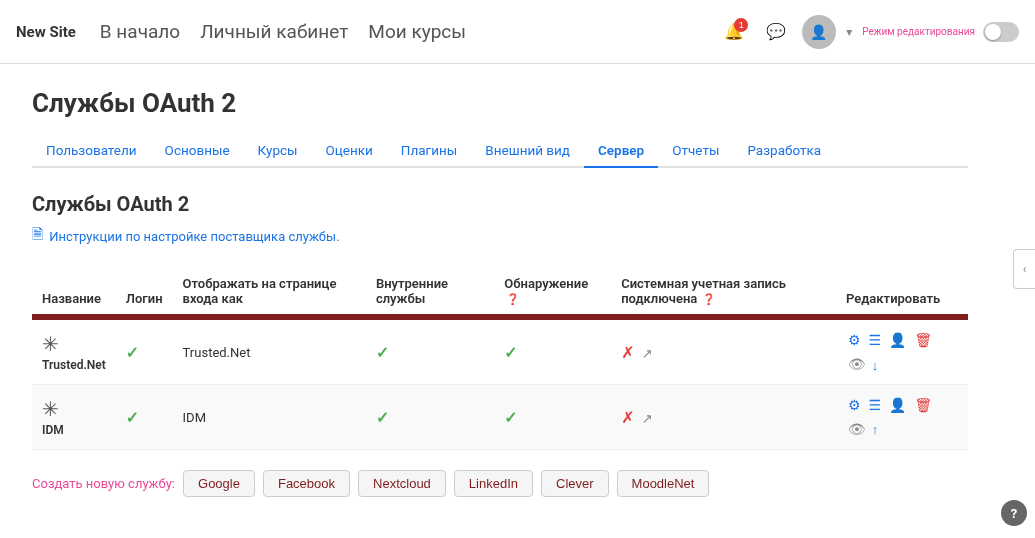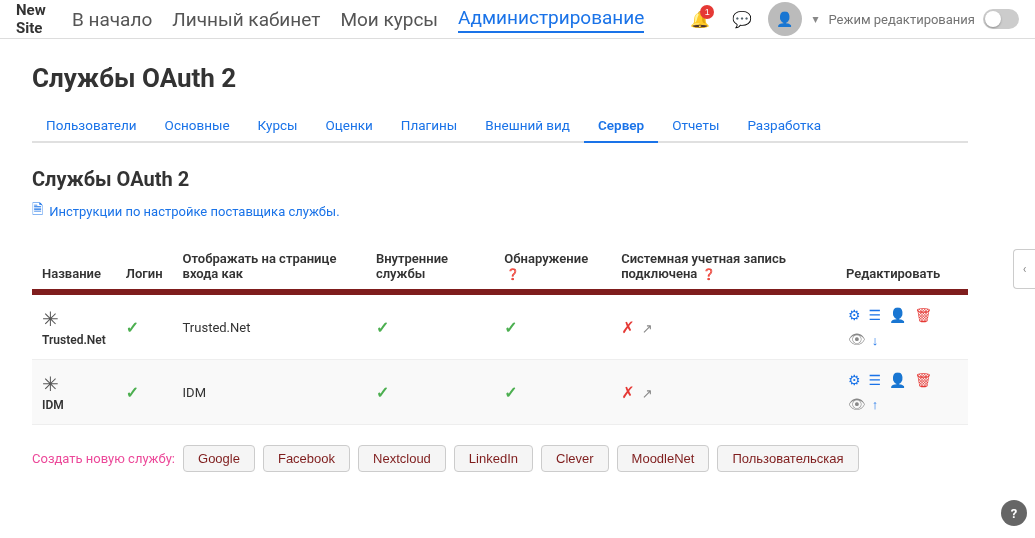--- a/index.html
+++ b/index.html
@@ -1,40 +1,40 @@
 <!DOCTYPE html>
 <html><head>
   <meta charset="utf-8">
   <style>
     * { box-sizing: border-box; margin: 0; padding: 0; }
     body { font-family: -apple-system, BlinkMacSystemFont, 'Segoe UI', Roboto, sans-serif; font-size: 14px; background: #fff; color: #333; }
 
     
     .topnav {
-      display: flex; align-items: center; padding: 0 16px; height: 39px;
+      display: flex; align-items: center; padding: 0 16px; height: 64px;
       background: #fff; border-bottom: 1px solid #ddd; gap: 20px;
     }
     .topnav-logo { font-weight: 700; font-size: 15px; color: #333; margin-right: 4px; }
     .topnav-link { color: #555; text-decoration: none; font-size: 19px; white-space: nowrap; }
     .topnav-link.active { color: #1a73e8; border-bottom: 2px solid #1a73e8; padding-bottom: 2px; }
     .topnav-spacer { flex: 1; }
     .topnav-icons { display: flex; align-items: center; gap: 10px; }
     .topnav-icon-btn {
       width: 32px; height: 32px; border-radius: 50%; border: none; background: transparent;
       cursor: pointer; display: flex; align-items: center; justify-content: center; color: #555; font-size: 16px; position: relative;
     }
     .badge {
       position: absolute; top: 2px; right: 2px; background: #e53935; color: #fff;
       font-size: 9px; border-radius: 50%; width: 14px; height: 14px; display: flex; align-items: center; justify-content: center;
     }
     .avatar {
       width: 34px; height: 34px; border-radius: 50%; background: #bbb; overflow: hidden;
       display: flex; align-items: center; justify-content: center; color: #fff; font-size: 14px; cursor: pointer;
     }
-    .edit-mode { display: flex; align-items: center; gap: 8px; font-size: 13px; color: #737373; white-space: nowrap; }
+    .edit-mode { display: flex; align-items: center; gap: 8px; font-size: 10px; color: #ec4899; white-space: nowrap; }
     .toggle {
       width: 36px; height: 20px; border-radius: 10px; background: #ccc; position: relative; cursor: pointer; display: inline-block;
     }
     .toggle-knob {
       width: 16px; height: 16px; background: #fff; border-radius: 50%; position: absolute; top: 2px; left: 2px;
       box-shadow: 0 1px 2px rgba(0,0,0,0.3);
     }
 
     
     .side-toggle {
@@ -108,21 +108,20 @@
     }
   </style>
 </head>
 <body>
 
 <nav class="topnav">
   <span class="topnav-logo">New Site</span>
   <a class="topnav-link">В начало</a>
   <a class="topnav-link">Личный кабинет</a>
   <a class="topnav-link">Мои курсы</a>
-  <a class="topnav-link active">Администрирование</a>
   <div class="topnav-spacer"></div>
   <div class="topnav-icons">
     <button class="topnav-icon-btn">
       🔔
       <span class="badge">1</span>
     </button>
     <button class="topnav-icon-btn">💬</button>
     <div class="avatar">👤</div>
     <span style="color:#888;cursor:pointer;font-size:12px;">▾</span>
     <div class="edit-mode">
@@ -252,15 +251,14 @@
   </table>
 
   <div class="create-row">
     <span class="create-label">Создать новую службу:</span>
     <button class="create-btn">Google</button>
     <button class="create-btn">Facebook</button>
     <button class="create-btn">Nextcloud</button>
     <button class="create-btn">LinkedIn</button>
     <button class="create-btn">Clever</button>
     <button class="create-btn">MoodleNet</button>
-    <button class="create-btn">Пользовательская</button>
   </div>
 </div>
 
 </body></html>

